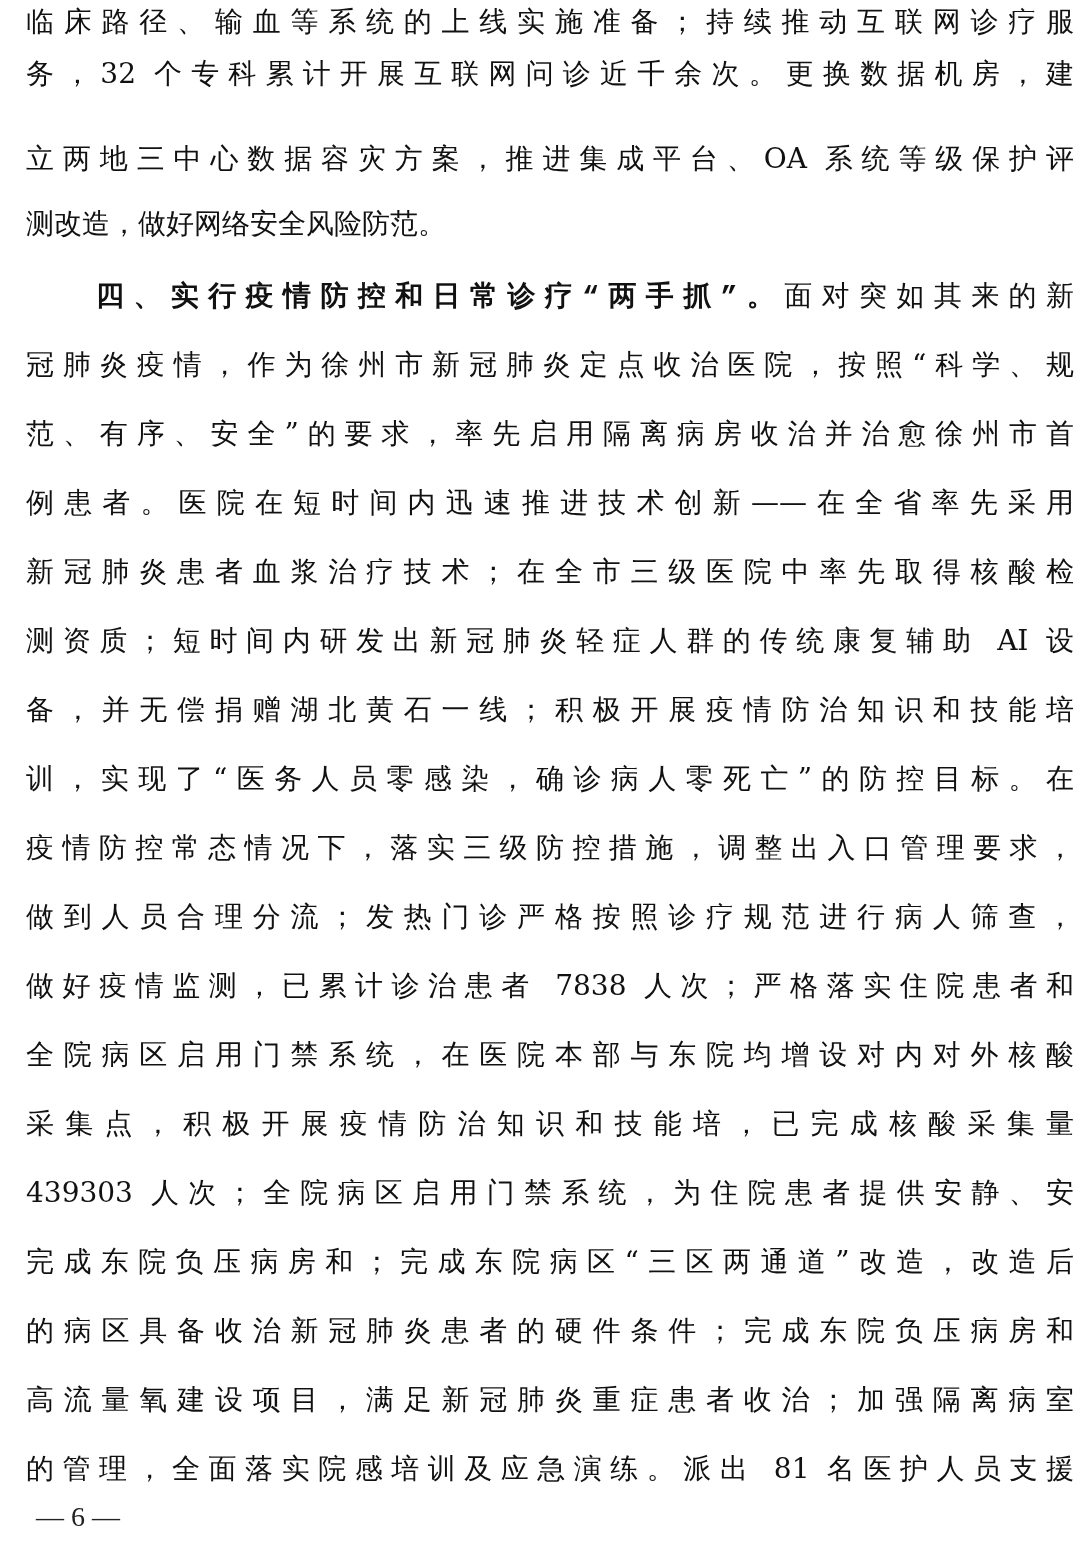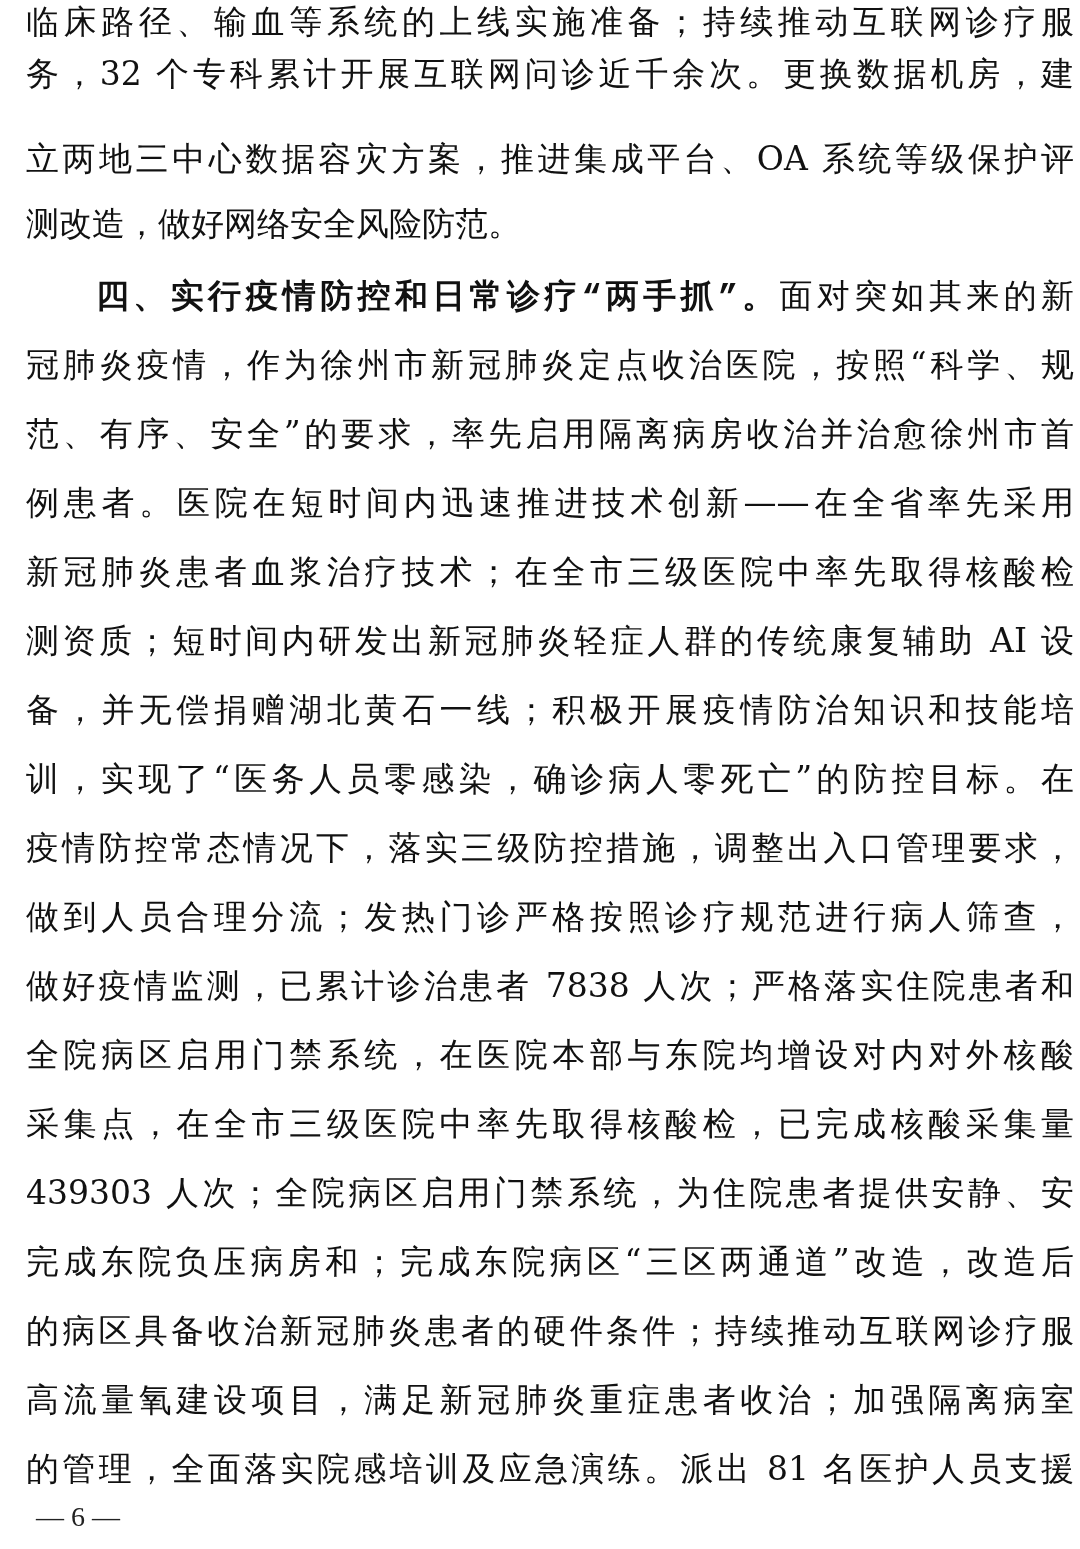--- a/index.html
+++ b/index.html
@@ -18,21 +18,21 @@
   .page {
     position: absolute;
     left: 26px;
     top: 0;
     width: 1050px;
   }
   .line {
     position: absolute;
     left: 0;
     height: 69px;
-    font-size: 33px;
+    font-size: 28px;
     line-height: 40px;
     white-space: nowrap;
     text-align: justify;
     text-align-last: justify;
     width: 1048px;
   }
   .line.indent {
     left: 70px;
     width: 978px;
   }
@@ -70,21 +70,21 @@
   <div class="line" style="top:414px">范、有序、安全”的要求，率先启用隔离病房收治并治愈徐州市首</div>
   <div class="line" style="top:483px">例患者。医院在短时间内迅速推进技术创新——在全省率先采用</div>
   <div class="line" style="top:552px">新冠肺炎患者血浆治疗技术；在全市三级医院中率先取得核酸检</div>
   <div class="line" style="top:621px">测资质；短时间内研发出新冠肺炎轻症人群的传统康复辅助 AI 设</div>
   <div class="line" style="top:690px">备，并无偿捐赠湖北黄石一线；积极开展疫情防治知识和技能培</div>
   <div class="line" style="top:759px">训，实现了“医务人员零感染，确诊病人零死亡”的防控目标。在</div>
   <div class="line" style="top:828px">疫情防控常态情况下，落实三级防控措施，调整出入口管理要求，</div>
   <div class="line" style="top:897px">做到人员合理分流；发热门诊严格按照诊疗规范进行病人筛查，</div>
   <div class="line" style="top:966px">做好疫情监测，已累计诊治患者 7838 人次；严格落实住院患者和</div>
   <div class="line" style="top:1035px">全院病区启用门禁系统，在医院本部与东院均增设对内对外核酸</div>
-  <div class="line" style="top:1104px">采集点，在全市三级医院中率先取得核酸检，已完成核酸采集量</div>
+  <div class="line" style="top:1104px">采集点，积极开展疫情防治知识和技能培，已完成核酸采集量</div>
   <div class="line" style="top:1173px">439303 人次；全院病区启用门禁系统，为住院患者提供安静、安</div>
   <div class="line" style="top:1242px">完成东院负压病房和；完成东院病区“三区两通道”改造，改造后</div>
-  <div class="line" style="top:1311px">的病区具备收治新冠肺炎患者的硬件条件；持续推动互联网诊疗服</div>
+  <div class="line" style="top:1311px">的病区具备收治新冠肺炎患者的硬件条件；完成东院负压病房和</div>
   <div class="line" style="top:1380px">高流量氧建设项目，满足新冠肺炎重症患者收治；加强隔离病室</div>
   <div class="line" style="top:1449px">的管理，全面落实院感培训及应急演练。派出 81 名医护人员支援</div>
 </div>
 
 <div class="page-number">— 6 —</div>
 
 </body></html>

